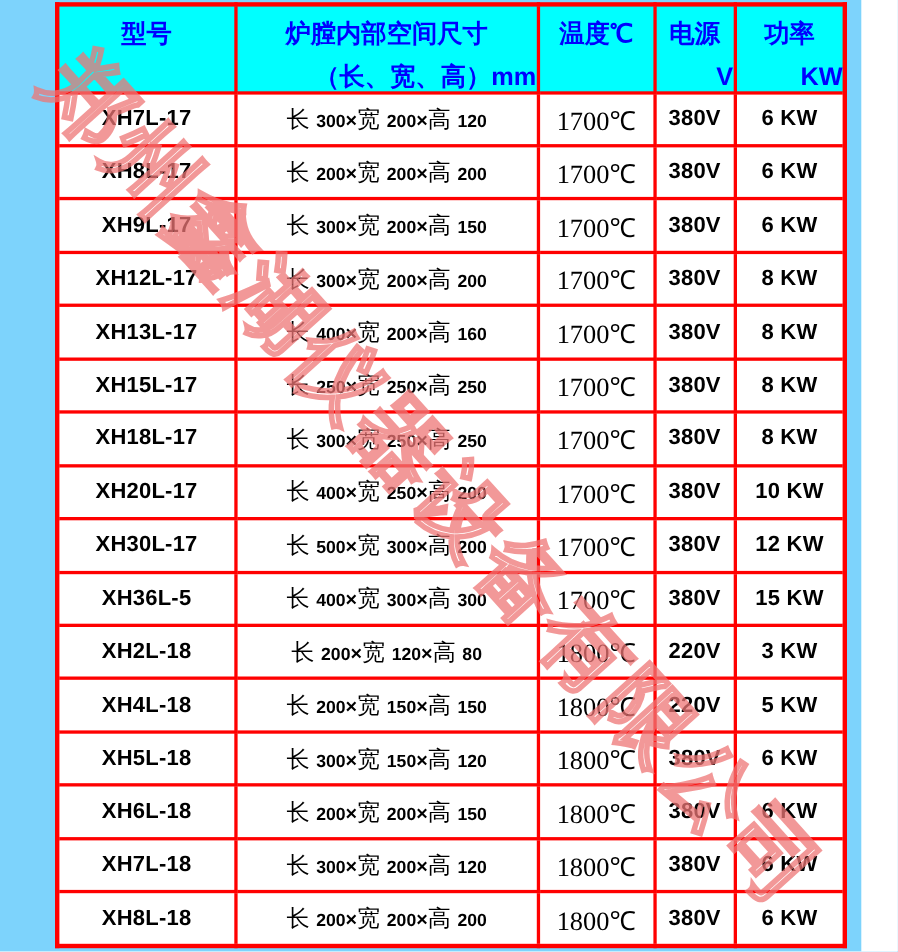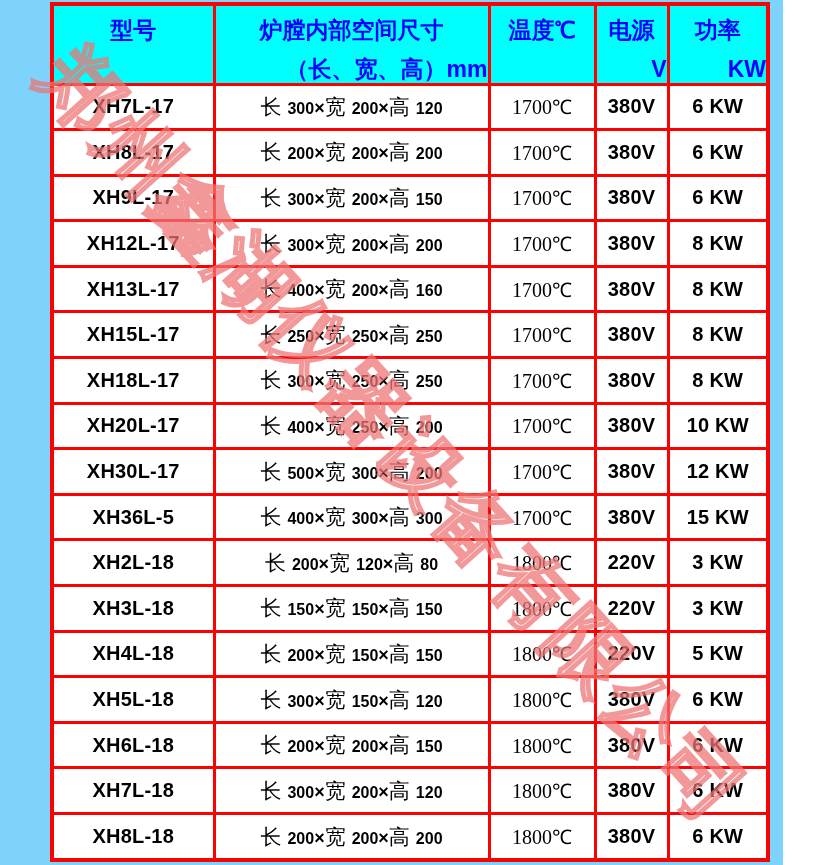--- a/index.html
+++ b/index.html
@@ -33,21 +33,21 @@
     text-align: center;
     vertical-align: middle;
     color: #000000;
     background: #ffffff;
   }
   .c-model, .c-volt, .c-power { font-weight: bold; font-size: 20px; letter-spacing: 0.2px; }
   .c-dims { font-size: 20px; }
   .c-dims .cjk  { font-family: "Liberation Serif", serif; font-weight: normal; font-size: 21px; }
   .c-dims .num  { font-weight: bold; font-size: 16px; margin-left: 6px; }
   .c-dims .sep  { font-weight: bold; font-size: 18px; }
-  .c-temp { font-family: "Liberation Serif", serif; font-size: 20px; }
+  .c-temp { font-family: "Liberation Serif", serif; font-size: 24px; }
   .watermark {
     position: absolute;
     left: 95px; top: 25px;
     transform: rotate(48deg);
     transform-origin: 0 0;
     font-family: "Liberation Serif", serif;
     font-weight: bold;
     font-size: 80px;
     letter-spacing: 4px;
     white-space: nowrap;
@@ -171,27 +171,20 @@
       <td class="c-power">15 KW</td>
     </tr>
         <tr>
       <td class="c-model">XH2L-18</td>
       <td class="c-dims"><span class="cjk">长</span><span class="num">200</span><span class="sep">×</span><span class="cjk">宽</span><span class="num">120</span><span class="sep">×</span><span class="cjk">高</span><span class="num">80</span></td>
       <td class="c-temp">1800℃</td>
       <td class="c-volt">220V</td>
       <td class="c-power">3 KW</td>
     </tr>
         <tr>
-      <td class="c-model">XH3L-18</td>
-      <td class="c-dims"><span class="cjk">长</span><span class="num">150</span><span class="sep">×</span><span class="cjk">宽</span><span class="num">150</span><span class="sep">×</span><span class="cjk">高</span><span class="num">150</span></td>
-      <td class="c-temp">1800℃</td>
-      <td class="c-volt">220V</td>
-      <td class="c-power">3 KW</td>
-    </tr>
-        <tr>
       <td class="c-model">XH4L-18</td>
       <td class="c-dims"><span class="cjk">长</span><span class="num">200</span><span class="sep">×</span><span class="cjk">宽</span><span class="num">150</span><span class="sep">×</span><span class="cjk">高</span><span class="num">150</span></td>
       <td class="c-temp">1800℃</td>
       <td class="c-volt">220V</td>
       <td class="c-power">5 KW</td>
     </tr>
         <tr>
       <td class="c-model">XH5L-18</td>
       <td class="c-dims"><span class="cjk">长</span><span class="num">300</span><span class="sep">×</span><span class="cjk">宽</span><span class="num">150</span><span class="sep">×</span><span class="cjk">高</span><span class="num">120</span></td>
       <td class="c-temp">1800℃</td>

